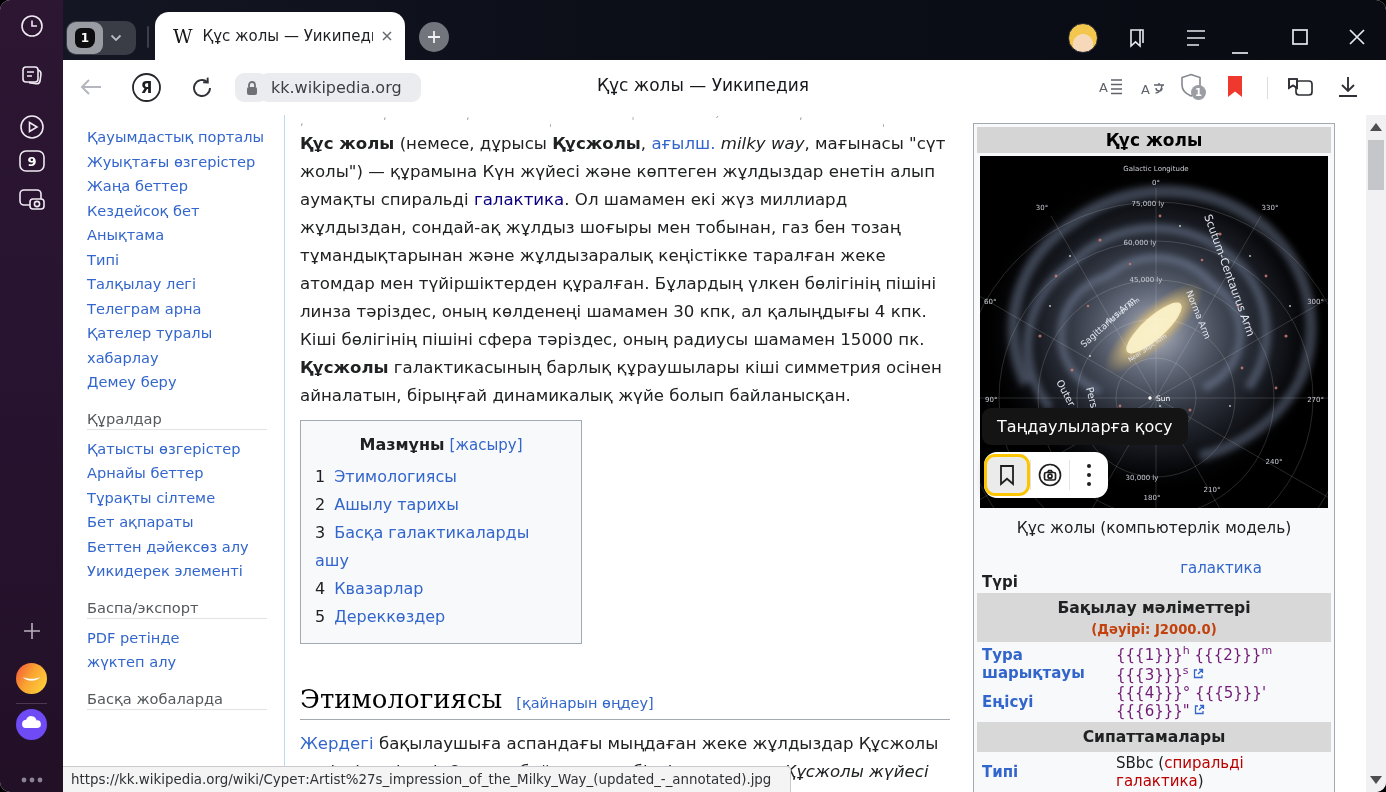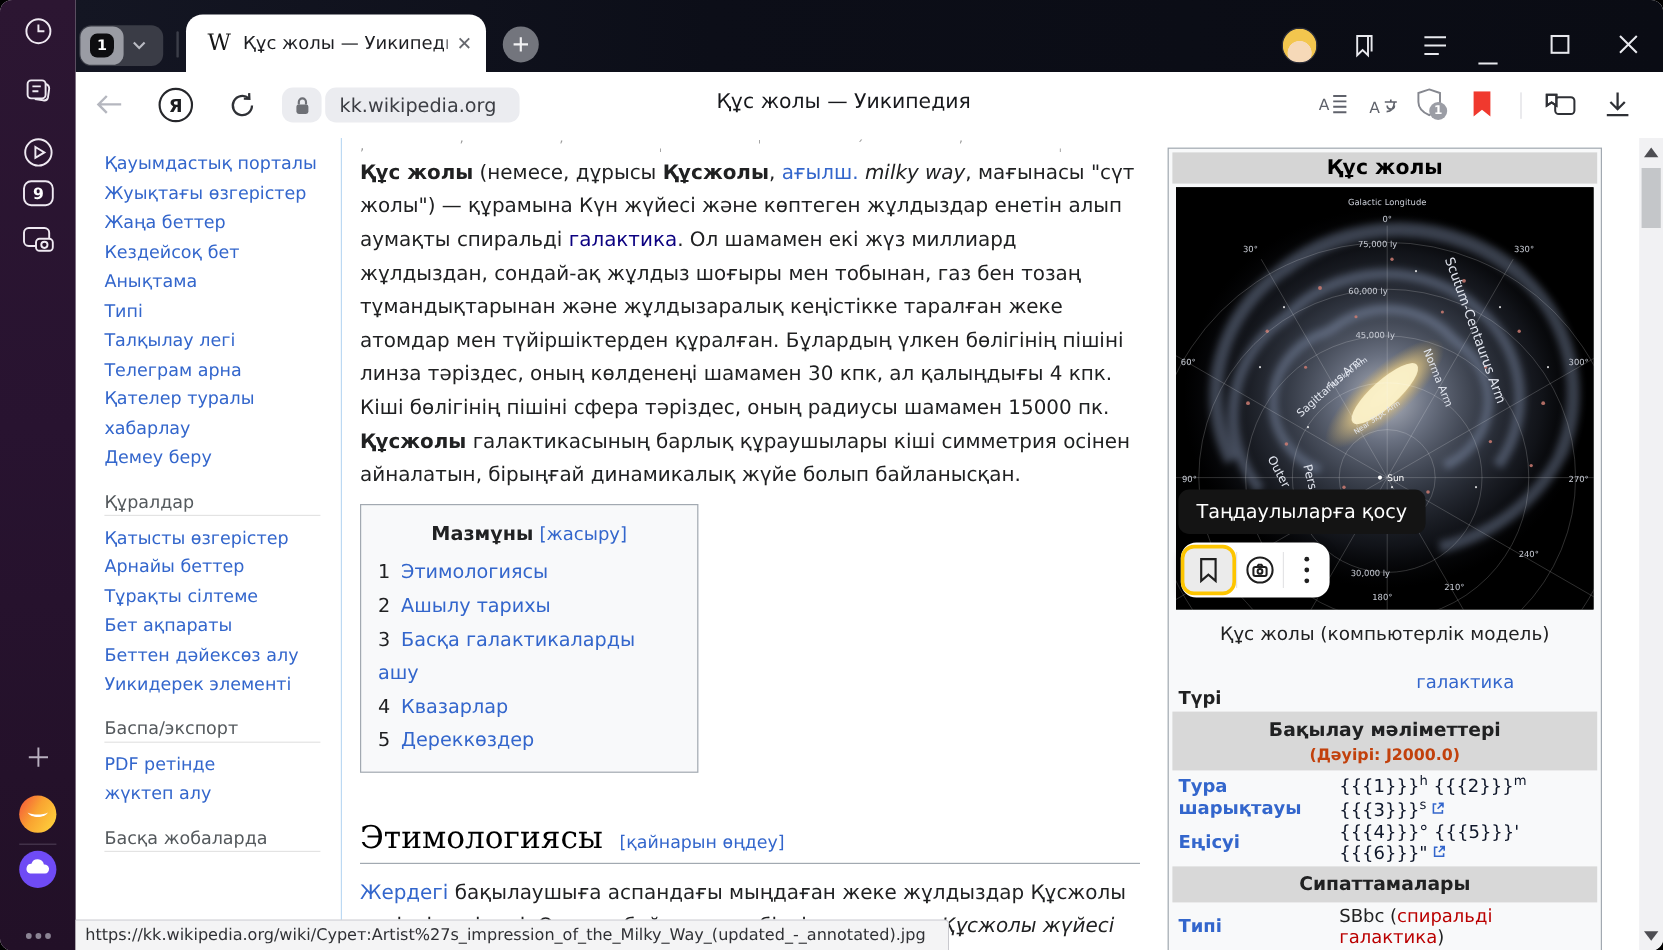--- a/index.html
+++ b/index.html
@@ -29,21 +29,21 @@
     display:flex;align-items:center;justify-content:center;cursor:pointer;}
   .avatar{position:absolute;left:1005px;top:23px;width:28px;height:28px;border-radius:50%;cursor:pointer;
     background:radial-gradient(circle at 50% 72%,#f6d9b8 0 40%,#f3c64e 42% 100%);border:1px solid #2a2c38;}
   .tb-ic{position:absolute;top:26px;cursor:pointer}
   .winctl{position:absolute;top:26px;cursor:pointer}
   
   .toolbar{position:absolute;left:63px;top:60px;width:1323px;height:55px;background:#fff;border-radius:16px 0 0 0;z-index:29;}
   .tl-ic{position:absolute;cursor:pointer}
   .lockchip{position:absolute;left:172px;top:13px;width:33px;height:29px;background:#ebecf0;border-radius:9px;
     display:flex;align-items:center;justify-content:center;cursor:pointer;}
-  .urlpill{position:absolute;left:208px;top:13px;width:162px;height:29px;background:#ebecf0;border-radius:9px;
+  .urlpill{position:absolute;left:196px;top:13px;width:162px;height:29px;background:#ebecf0;border-radius:9px;
     display:flex;align-items:center;padding-left:12px;box-sizing:border-box;cursor:text;}
   .urlpill span{font-size:16px;color:#3c3e44;}
   .ptitle{position:absolute;left:460px;top:15px;width:360px;text-align:center;font-size:17px;color:#17181c;}
   .shieldbadge{position:absolute;left:12px;top:12px;width:15px;height:15px;border-radius:50%;background:#9b9da5;
     color:#fff;font-size:10px;font-weight:bold;display:flex;align-items:center;justify-content:center;}
   .tb-div{position:absolute;left:1204px;top:17px;width:1px;height:22px;background:#dcdce1;}
   
   .content{position:absolute;left:63px;top:115px;width:1303px;height:677px;background:#fff;z-index:10;overflow:hidden;}
   .wnav{position:absolute;left:24px;top:10px;width:202px;font-size:14.6px;}
   .wnav ul{list-style:none;margin:0;padding:0;}
@@ -78,21 +78,21 @@
   .imgpill{position:absolute;left:4px;top:296px;width:124px;height:46px;background:#fff;border-radius:13px;
     display:flex;align-items:center;z-index:6;box-shadow:0 2px 8px rgba(0,0,0,.3);}
   .pbtn{flex:1;height:46px;display:flex;align-items:center;justify-content:center;cursor:pointer;position:relative;}
   .pbtn.focus{background:#ebebeb;border:3px solid #fdc500;border-radius:11px;height:42px;box-sizing:border-box;flex:0 0 46px;}
   .psep{width:1px;height:30px;background:#e4e4e6;}
   .ib-caption{text-align:center;font-size:15.4px;color:#202122;padding:11px 4px 8px 4px;}
   .ib-row{display:flex;min-height:29px;align-items:center;padding:0 6px;}
   .ib-lab{flex:0 0 124px;font-weight:bold;}
   .ib-lab.black{color:#202122;margin-top:28px;} .ib-lab.blue{color:#3366cc;cursor:pointer;}
   .ib-val{flex:1;padding-left:10px;color:#202122;}
-  .ib-val.blue{color:#0f172a;}
+  .ib-val.blue{color:#701a75;}
   .ib-band{background:#d8d8d8;text-align:center;margin:2px 1px;padding:3px 0;}
   .ib-band .b1{font-weight:bold;font-size:15.6px;line-height:24px;color:#202122;}
   .ib-band .b2{font-weight:bold;font-size:13.2px;line-height:19px;color:#c2410c;cursor:pointer;}
   sup,sub{font-size:11px;}
   .extlink{margin-left:4px;vertical-align:1px;}
   
   .vscroll{position:absolute;left:1366px;top:115px;width:20px;height:677px;background:#f1f1f3;z-index:35;}
   .varrow{position:absolute;left:4px;width:0;height:0;border-left:6px solid transparent;border-right:6px solid transparent;cursor:pointer;}
   .varrow.up{top:8px;border-bottom:8px solid #4d4d52;}
   .varrow.down{bottom:8px;border-top:8px solid #4d4d52;}

